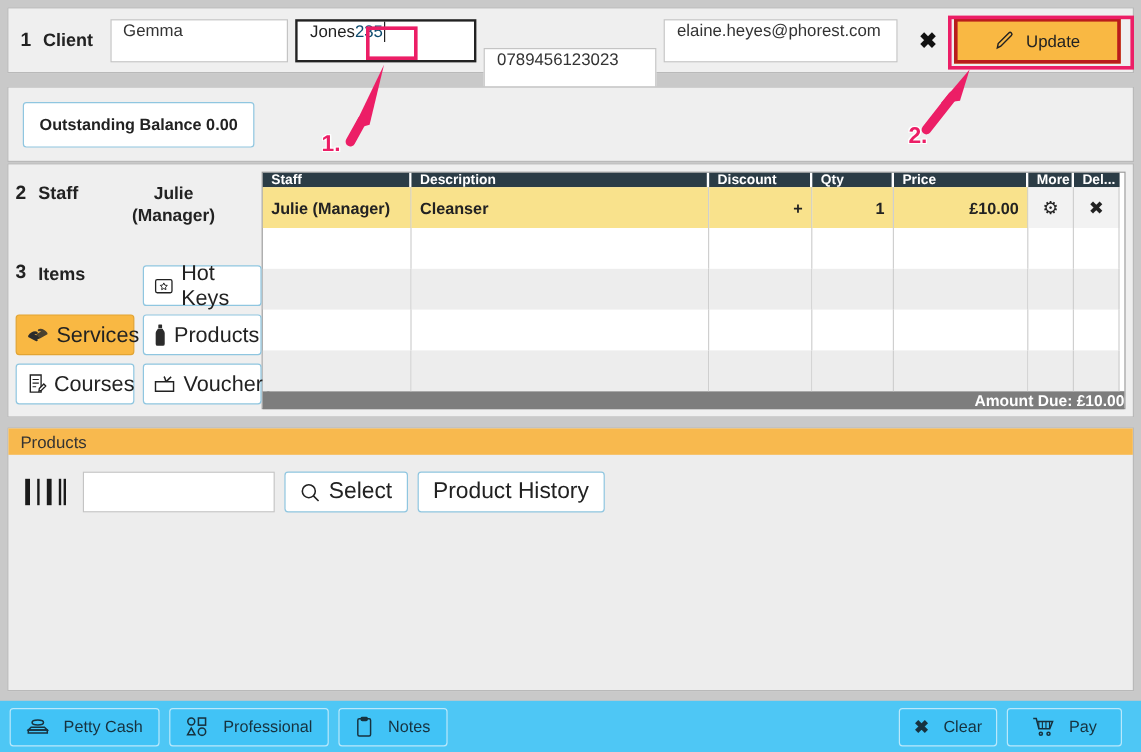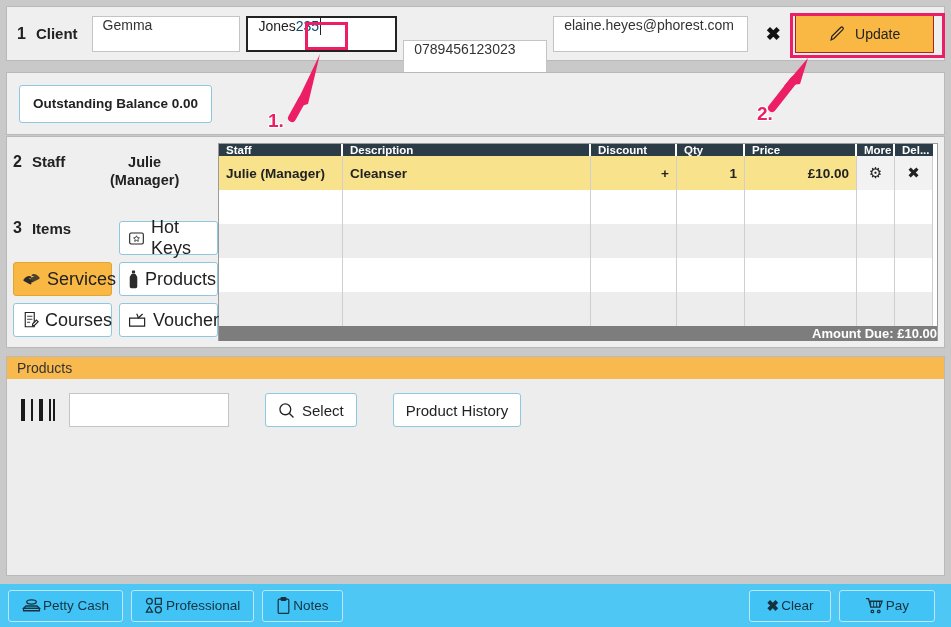--- a/index.html
+++ b/index.html
@@ -37,21 +37,21 @@
   .txtfield.email { width: 196px; margin-left: 6px; }
   .caret { display:inline-block; width:1px; height:17px; background:#222; margin-left:1px;}
   .hl-token {
     display:inline-block; color:#0c4a6e;
   }
   .close-x {
     width: 40px; text-align: center; font-size: 18px; font-weight: bold; color: #111;
     cursor: pointer; user-select: none; margin-left: 6px;
   }
   .update-btn {
-    width: 140px; height: 38px; background: #f9b843; border: 1px solid #b91c1c;
+    width: 140px; height: 38px; background: #f9b843; border: 3px solid #b91c1c;
     display: flex; align-items: center; justify-content: center; gap: 9px;
     font-size: 14px; color: #222; cursor: pointer; margin-left: 2px;
   }
 
   
   .balance-bar {
     position: absolute; left: 6px; top: 72px; width: 939px; height: 63px;
     display: flex; align-items: center; padding-left: 12px;
   }
   .balance-chip {
@@ -131,31 +131,31 @@
   .barcode i { display: block; width: 2px; height: 22px; background: #1a1a1a; }
   .barcode i.w { width: 4px; }
   .barcode i.g { background: transparent; width: 2px; }
   .prod-input {
     width: 160px; height: 34px; background: #fff; border: 1px solid #c4c4c4;
     margin-left: 6px;
   }
   .pbtn {
     height: 34px; background: #fff; border: 1px solid #8fc6e0; border-radius: 3px;
     display: flex; align-items: center; gap: 7px; padding: 0 12px;
-    font-size: 15px; color: #222; cursor: pointer; margin-left: 28px;
+    font-size: 19px; color: #222; cursor: pointer;
   }
 
   
   .bottom {
     position: absolute; left: 0; bottom: 0; width: 951px; height: 43px;
     background: #4ec7f5; display: flex; align-items: center; padding: 0 8px;
   }
   .bbtn {
     height: 32px; background: #41c3f6; border: 1px solid #b9e8fb; border-radius: 3px;
-    display: flex; align-items: center; gap: 2px; padding: 0 13px;
+    display: flex; align-items: center; gap: 12px; padding: 0 13px;
     font-size: 13.5px; color: #17323f; cursor: pointer; margin-right: 8px;
   }
   .spacer { flex: 1; }
 
   
   .anno-box {
     position: absolute; border: 3px solid #ec1e66; pointer-events: none;
   }
   .anno-num {
     position: absolute; color: #ec1e66; font-size: 19px; font-weight: bold;

